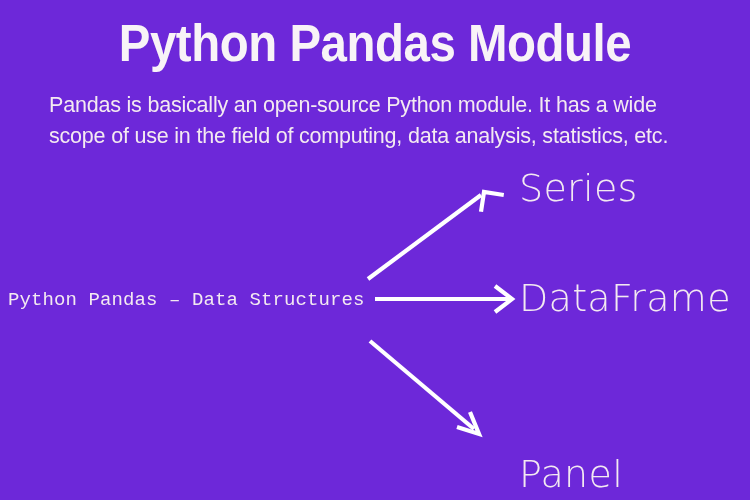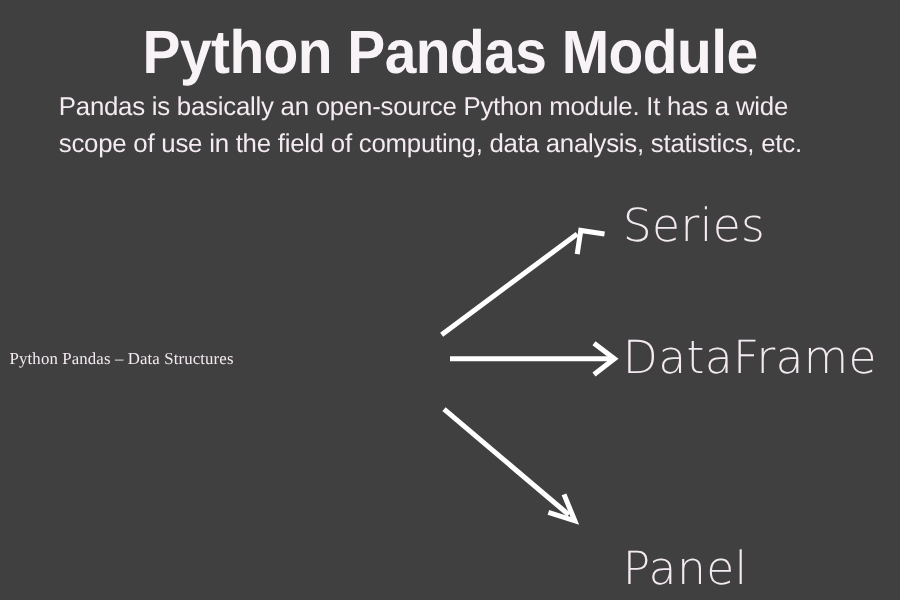--- a/index.html
+++ b/index.html
@@ -9,21 +9,21 @@
   body {
     width: 750px;
     height: 500px;
     overflow: hidden;
     font-family: "Liberation Sans", sans-serif;
   }
   #slide {
     position: relative;
     width: 750px;
     height: 500px;
-    background: #404040;
+    background: #6d28d9;
     overflow: hidden;
   }
 
   
   #title {
     position: absolute;
     left: 0;
     top: 13px;
     width: 750px;
     text-align: center;
@@ -35,21 +35,21 @@
     letter-spacing: -0.5px;
     transform: scaleX(0.93);
     transform-origin: center top;
     white-space: nowrap;
   }
 
   
   #subtitle {
     position: absolute;
     left: 49px;
-    top: 74px;
+    top: 90px;
     width: 620px;
     color: #F4EAF1;
     font-family: "Liberation Sans", sans-serif;
     font-weight: normal;
     font-size: 21.5px;
     line-height: 30.5px;
     letter-spacing: -0.2px;
   }
 
   
@@ -63,22 +63,22 @@
   .node-label {
     position: absolute;
     color: #F3E9F1;
     font-family: "DejaVu Sans", sans-serif;
     font-weight: 300;
     white-space: nowrap;
   }
   #root-label {
     left: 8px;
     top: 286px;
-    font-family: Liberation Serif, serif;
-    font-size: 14px;
+    font-family: Liberation Mono, monospace;
+    font-size: 19px;
     line-height: 28px;
     letter-spacing: 0.1px;
   }
   .leaf-label {
     font-size: 38px;
     line-height: 44px;
     letter-spacing: 0.3px;
   }
   #leaf-series    { left: 519px; top: 166px; }
   #leaf-dataframe { left: 519px; top: 276px; }

